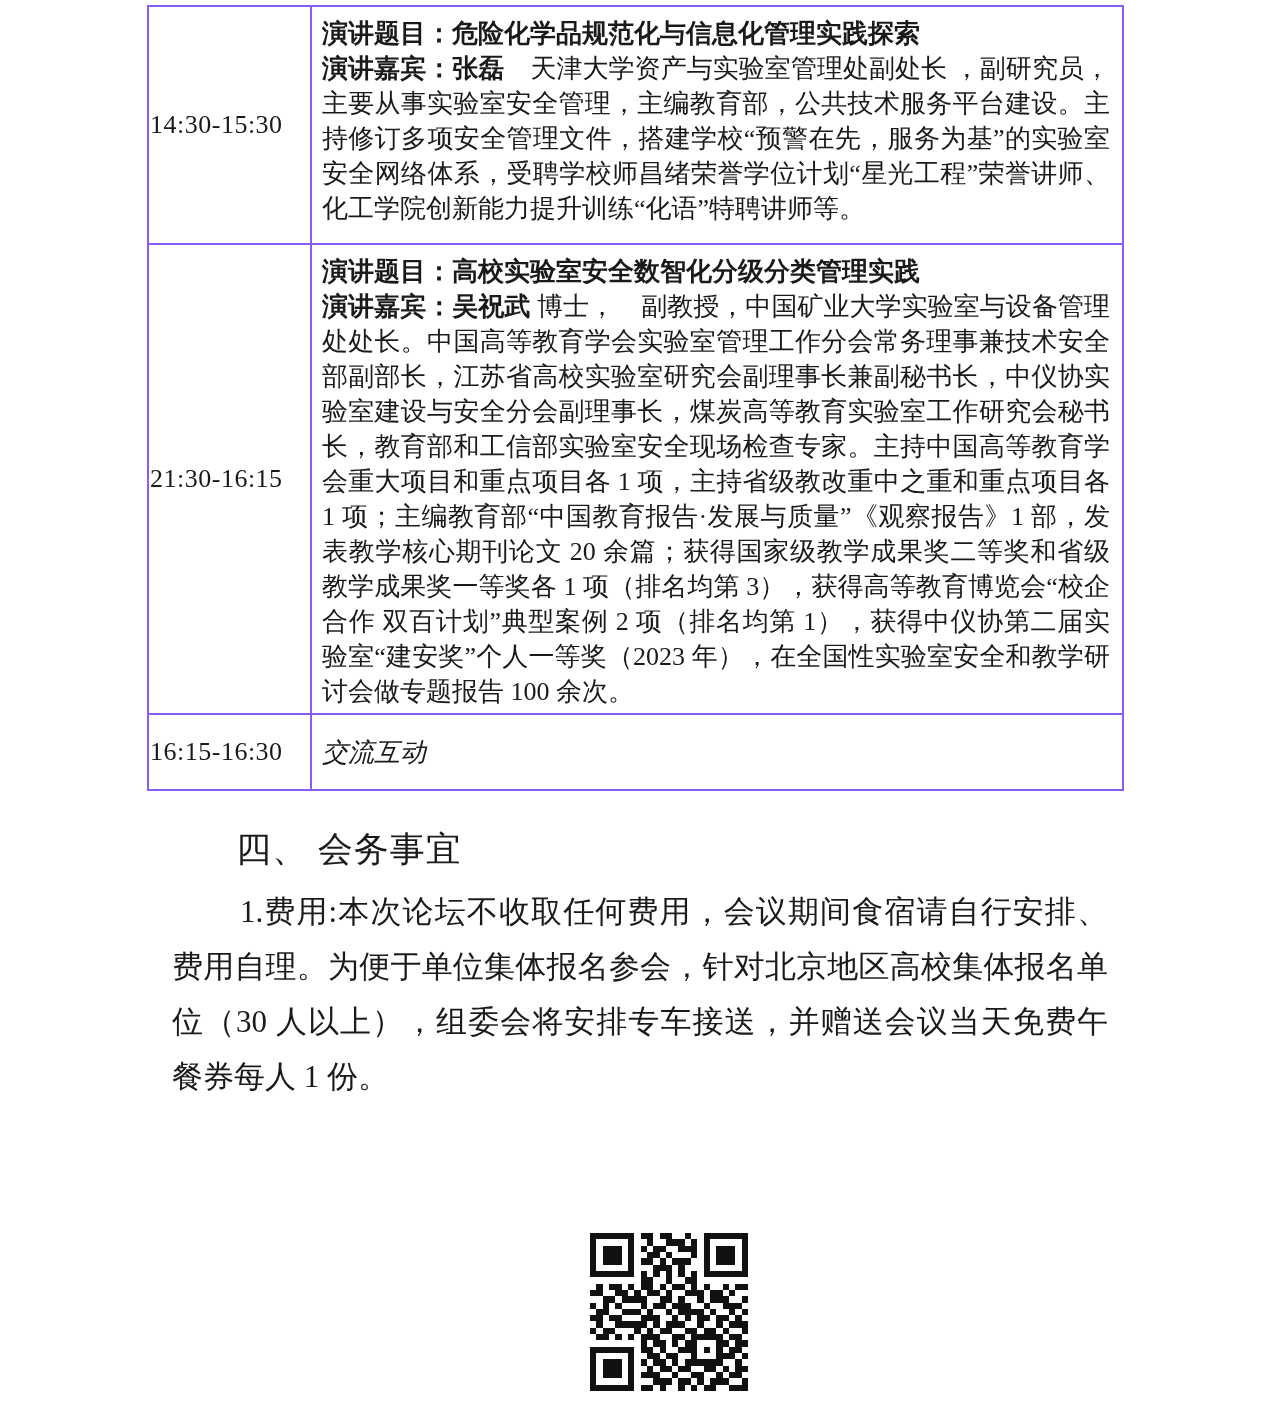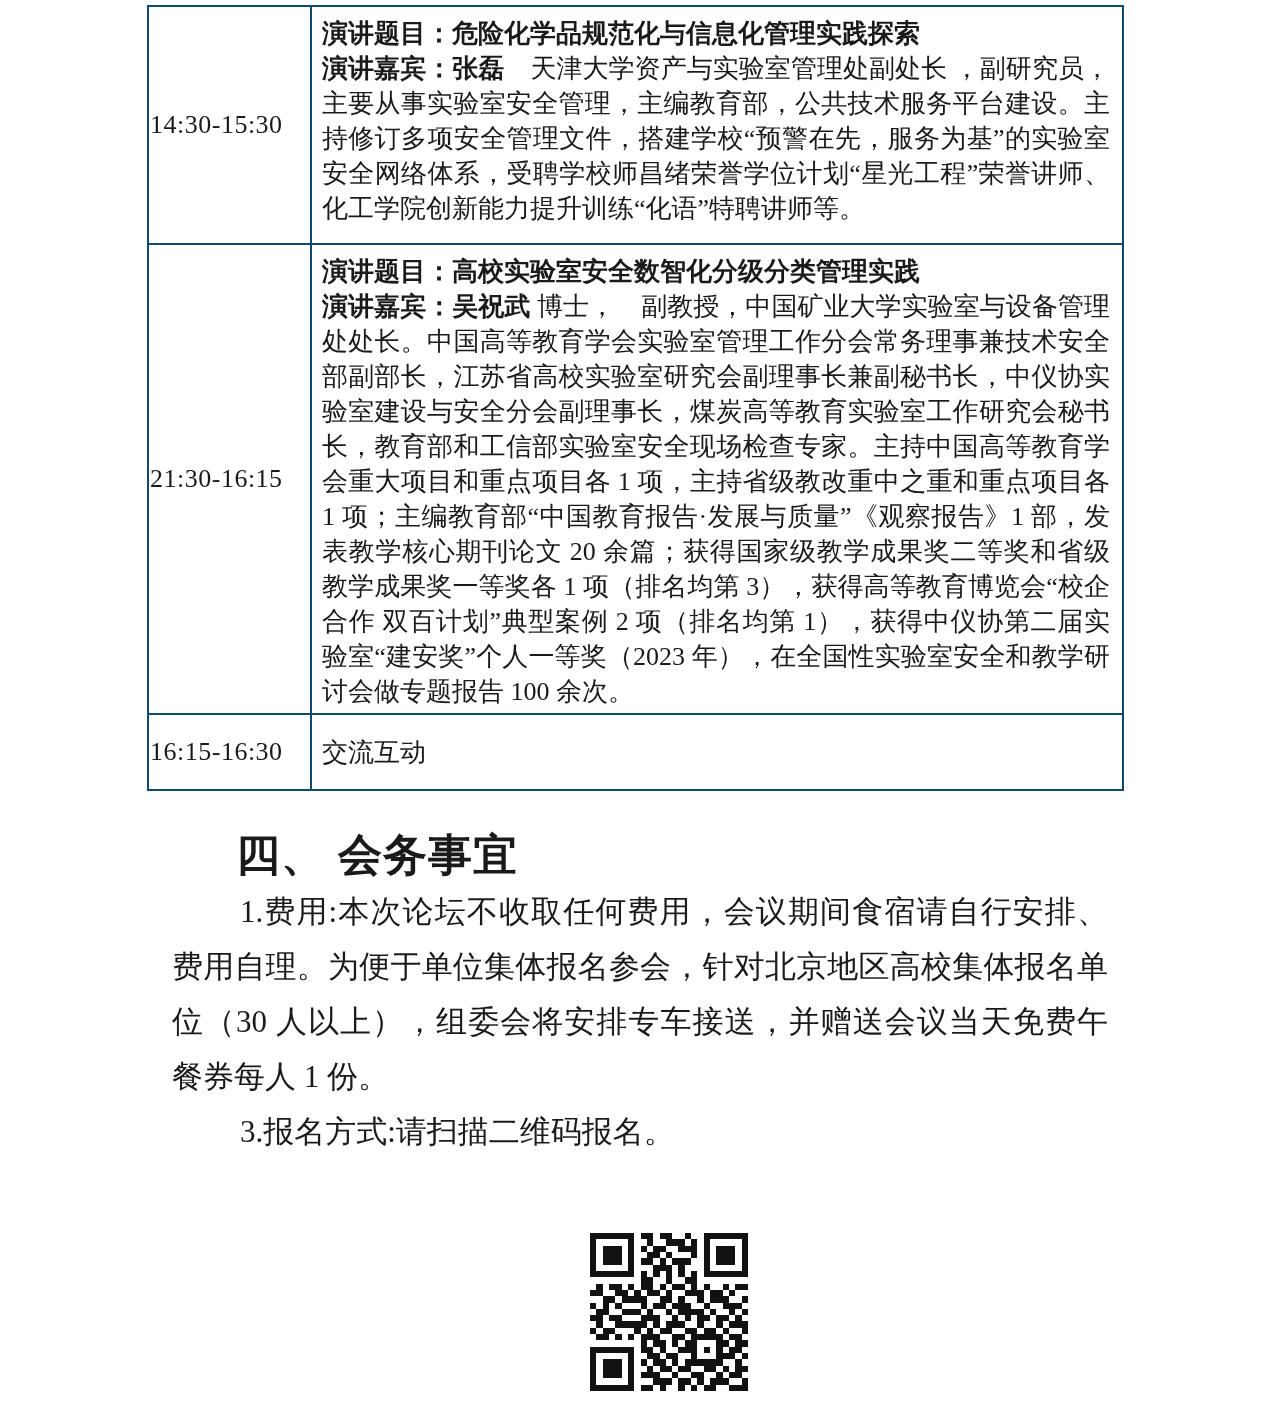--- a/index.html
+++ b/index.html
@@ -5,41 +5,41 @@
   html,body { margin:0; padding:0; background:#ffffff; }
   .page {
     position:relative; width:1280px; height:1418px; background:#ffffff;
     color:#1a1a1a; font-family:"Liberation Serif","DejaVu Serif",serif;
     overflow:hidden;
   }
   table.schedule {
     position:absolute; left:147px; top:5px; width:975px;
     border-collapse:collapse; table-layout:fixed;
   }
-  .schedule td { border:2px solid #0c4a6e; background:#ffffff; }
+  .schedule td { border:2px solid #8b5cf6; background:#ffffff; }
   .time-cell {
     vertical-align:middle;
     font-size:26px; white-space:nowrap; letter-spacing:0.5px;
   }
   .content-cell {
     vertical-align:top; padding:9px 12px 4px 10px;
     font-size:26px; line-height:35px; text-align:justify;
     overflow:hidden;
   }
   .content-cell p { margin:0; }
   .b { font-weight:bold; }
   tr.r1 td { height:223px; }
   tr.r2 td { height:455px; }
   tr.r3 td { height:72px;border-radius:30px; }
   tr.r3 .content-cell {
-    vertical-align:middle; text-align:left; padding:0 0 0 10px; line-height:normal;
+    vertical-align:middle; text-align:left; padding:0 0 0 10px; line-height:normal;font-style:italic;
   }
   .section-heading {
     position:absolute; left:236px; top:826px; margin:0;
-    font-size:44px; font-weight:bold; letter-spacing:1px;
+    font-size:35px; font-weight:normal; letter-spacing:1px;
   }
   .body-text {
     position:absolute; left:172px; top:884px; width:936px;
     font-size:31px; line-height:55px; text-align:justify;
   }
   .body-text p { margin:0; text-indent:68px; }
   .qr-box { position:absolute; left:590px; top:1233px; width:158px; height:158px; }
   .qr-box svg { width:100%; height:100%; shape-rendering:crispEdges; fill:#111111; }
 </style>
 </head>
@@ -71,21 +71,20 @@
         <td class="time-cell">16:15-16:30</td>
         <td class="content-cell">交流互动</td>
       </tr>
     </tbody>
   </table>
 
   <h2 class="section-heading">四、 会务事宜</h2>
 
   <div class="body-text">
     <p>1.费用:本次论坛不收取任何费用，会议期间食宿请自行安排、费用自理。为便于单位集体报名参会，针对北京地区高校集体报名单位（30 人以上），组委会将安排专车接送，并赠送会议当天免费午餐券每人 1 份。</p>
-    <p>3.报名方式:请扫描二维码报名。</p>
   </div>
 
   <div class="qr-box">
     <svg viewBox="0 0 25 25" xmlns="http://www.w3.org/2000/svg">
         <rect x="0" y="0" width="1" height="1"></rect>
         <rect x="1" y="0" width="1" height="1"></rect>
         <rect x="2" y="0" width="1" height="1"></rect>
         <rect x="3" y="0" width="1" height="1"></rect>
         <rect x="4" y="0" width="1" height="1"></rect>
         <rect x="5" y="0" width="1" height="1"></rect>

